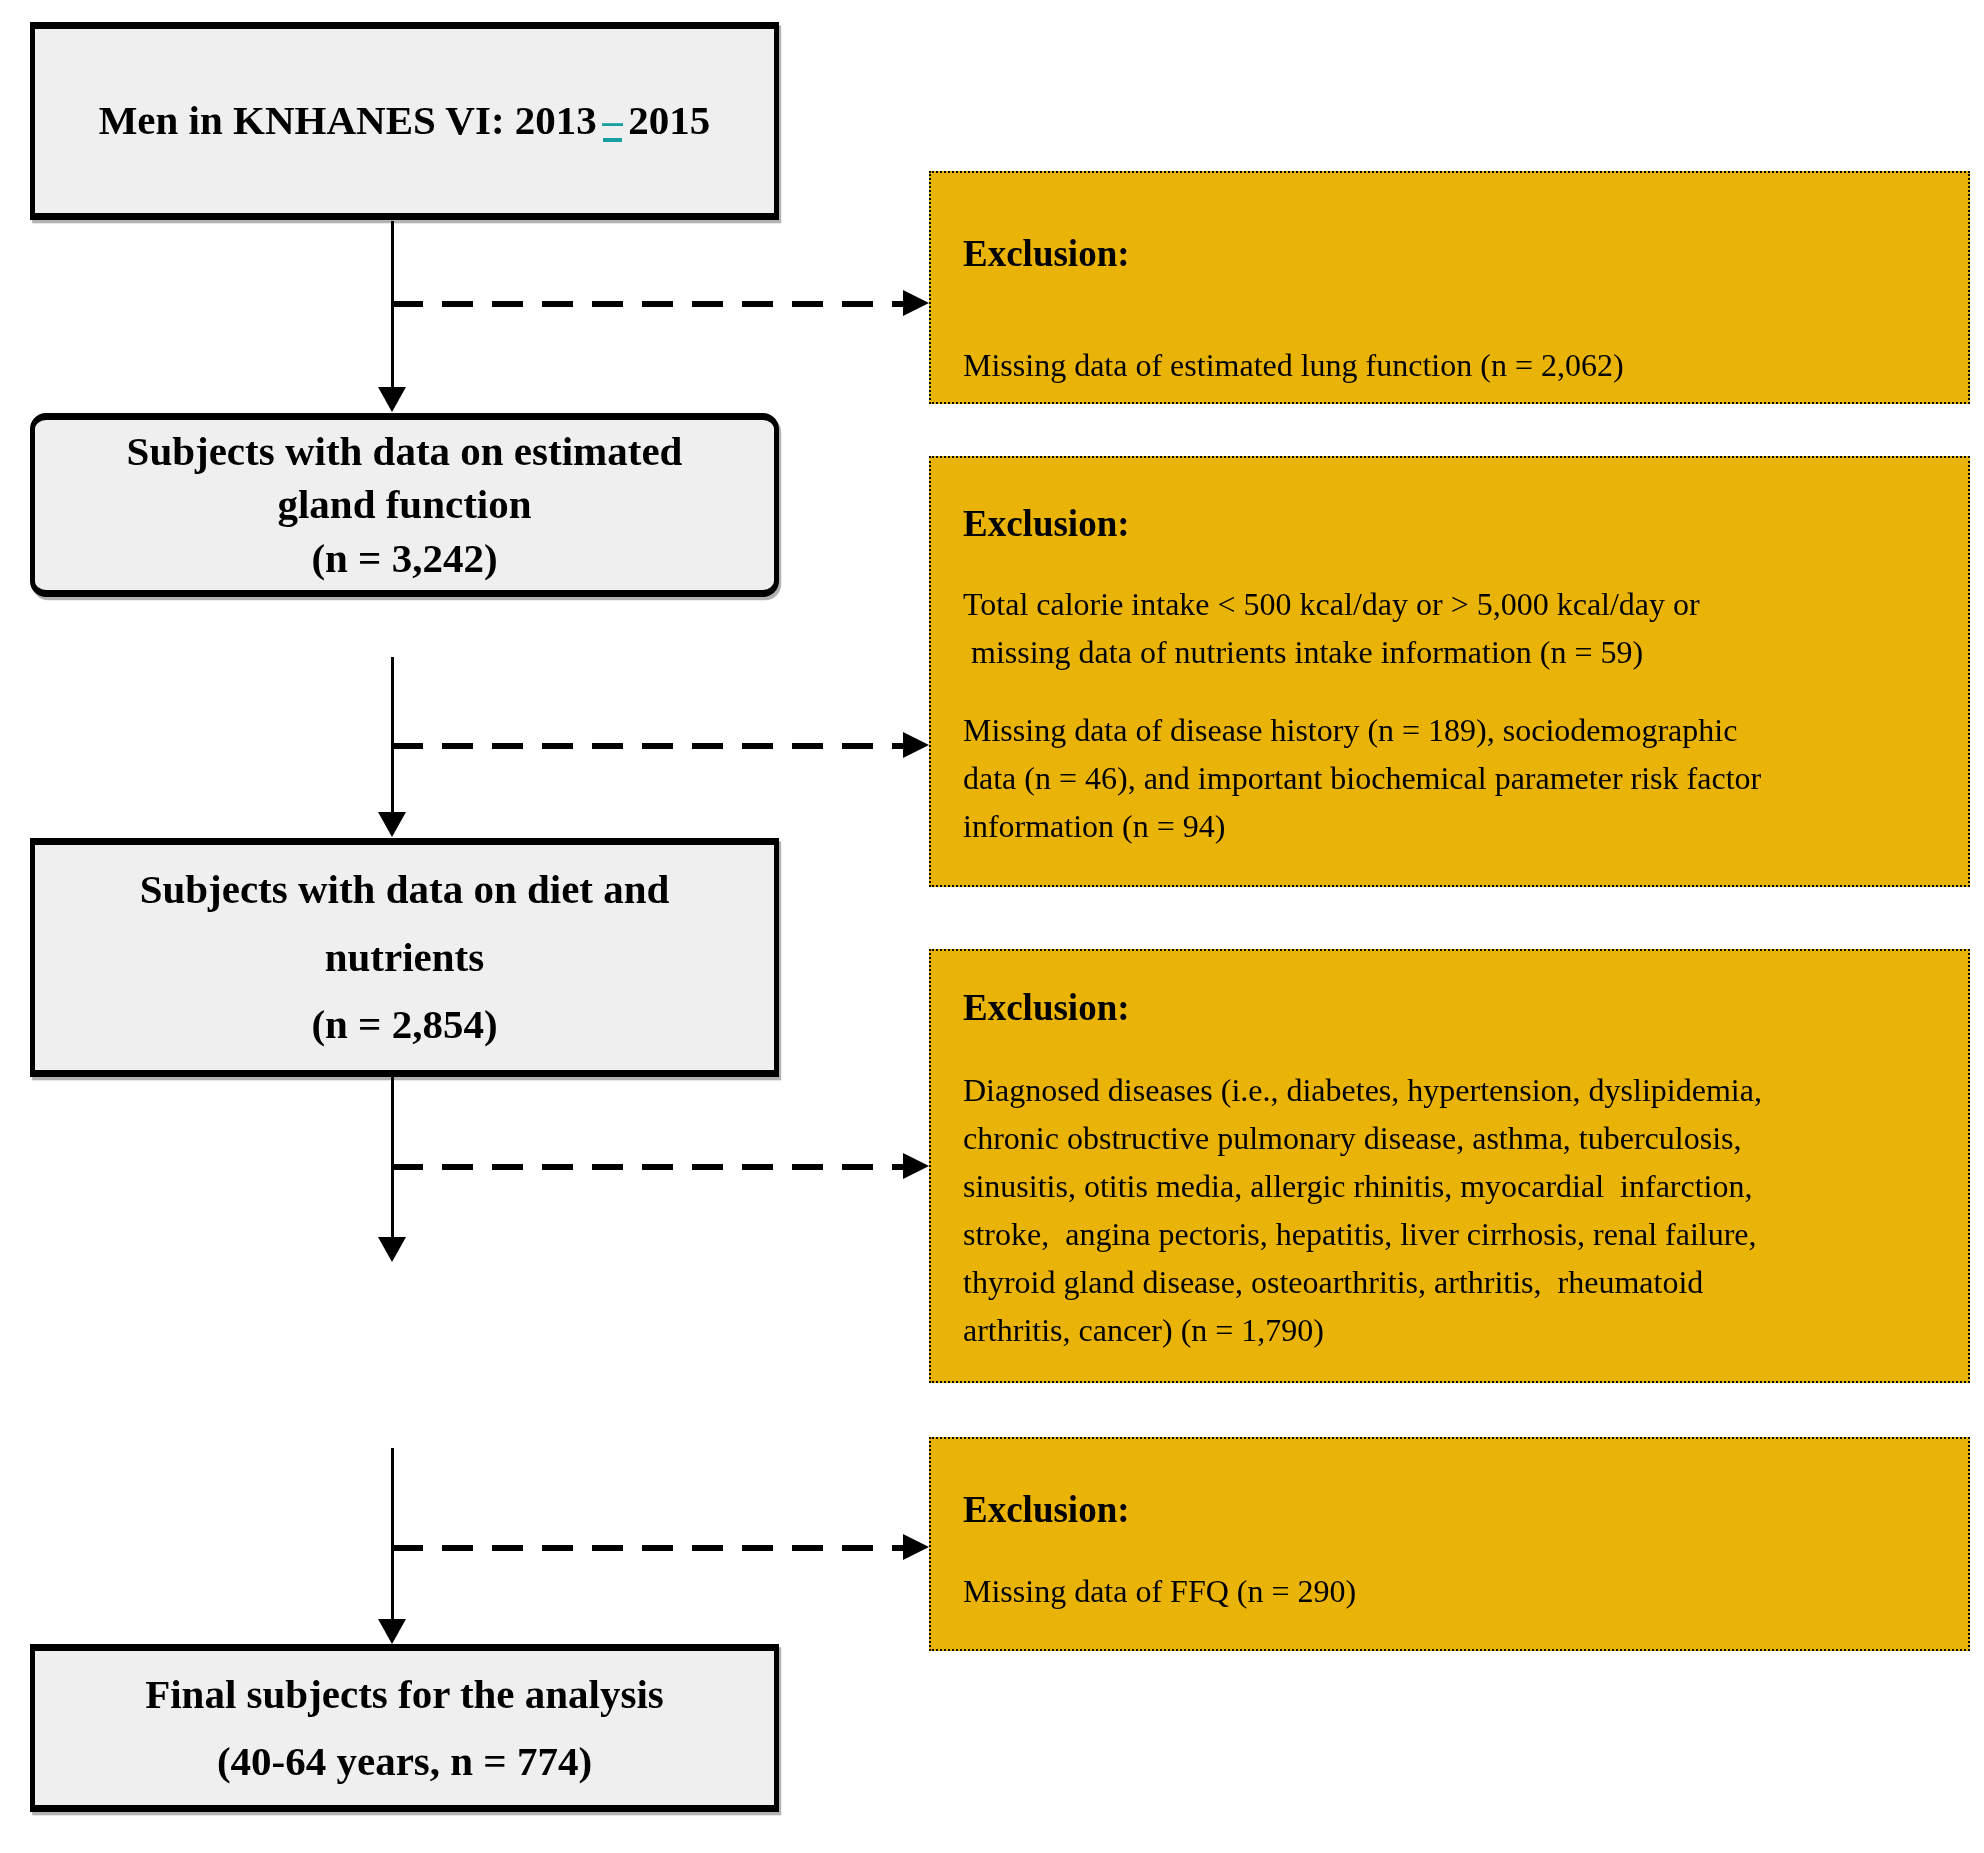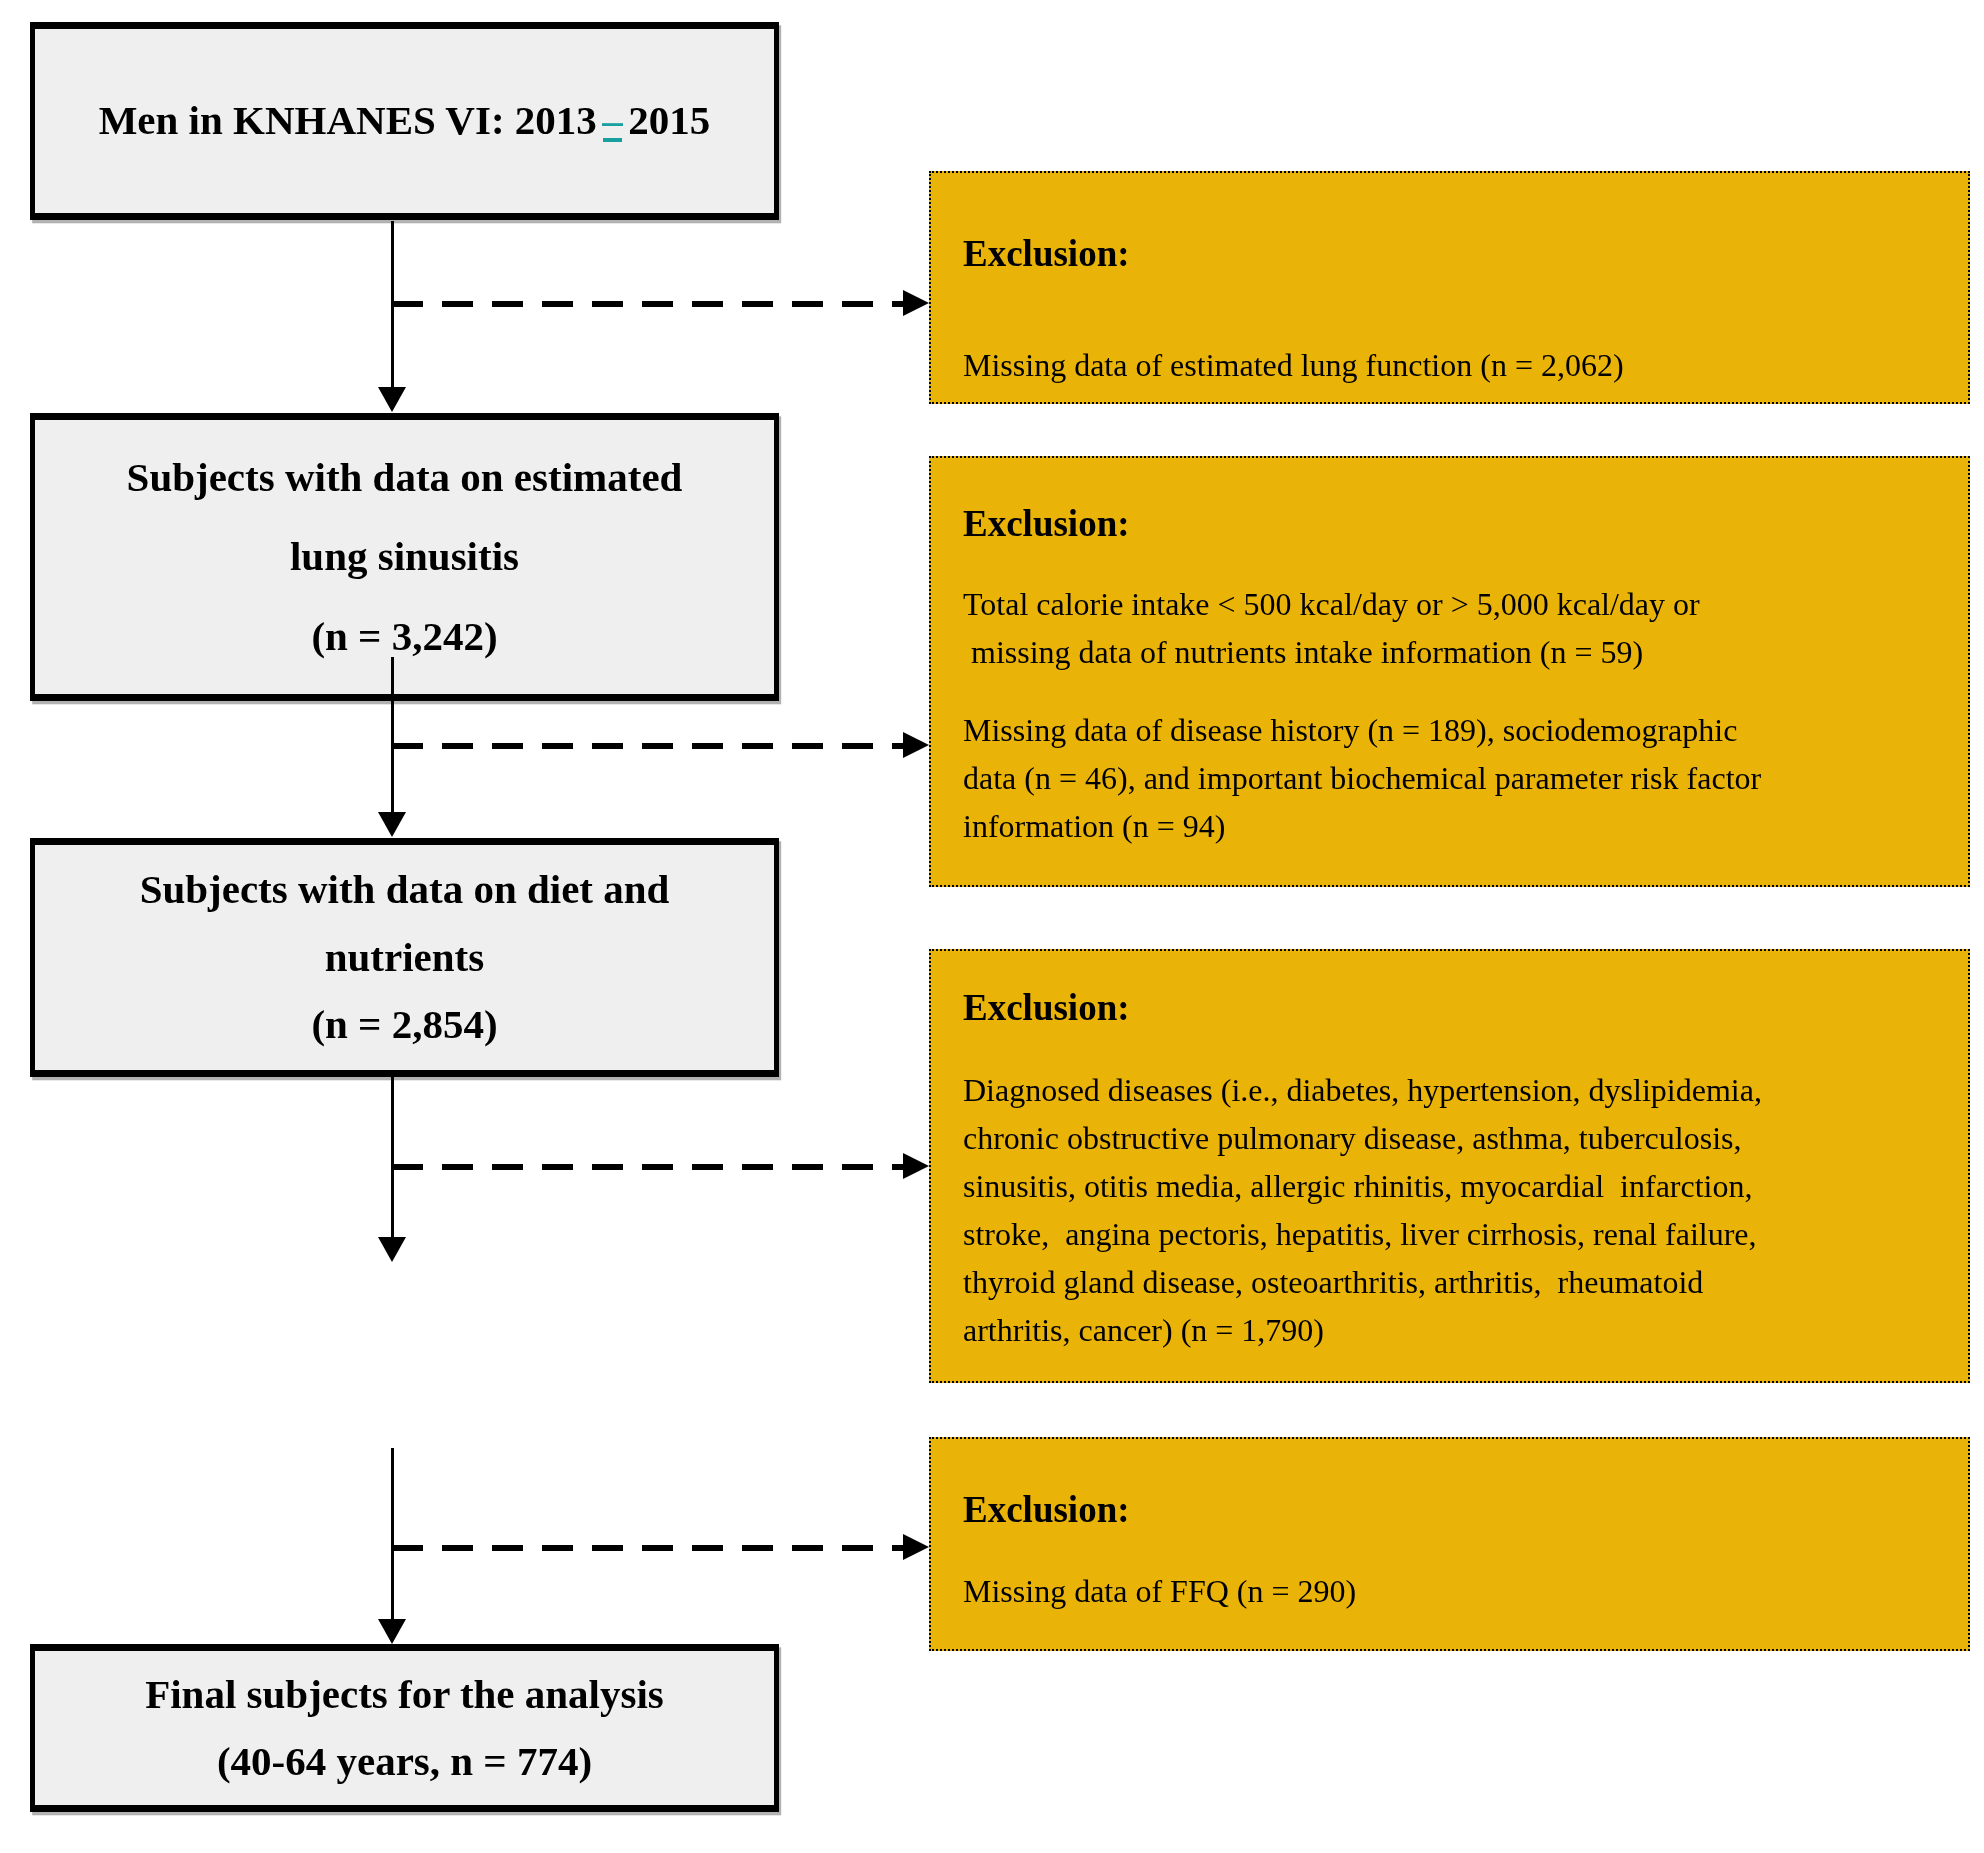--- a/index.html
+++ b/index.html
@@ -31,21 +31,21 @@
     flex-direction: column;
     justify-content: space-evenly;
     align-items: center;
     text-align: center;
     font-weight: bold;
     font-size: 41px;
     line-height: 1.1;
     box-shadow: 2.2px 3.3px 0 rgba(0,0,0,0.30);
   }
   .b1 { top: 22px;   height: 198px; }
-  .b2 { top: 413px;  height: 288px; }
+  .b2 { top: 413px;  height: 184px; border-radius: 16px; }
   .b3 { top: 838px; height: 239px; }
   .b4 { top: 1262px; height: 186px; }
   .b5 { top: 1644px; height: 168px; }
 
   .fline { padding: 0 5.5px; text-align: right; }
 
   
   .tdash {
     color: #189f9f;
     position: relative;
@@ -149,21 +149,21 @@
 <body>
 
 <div id="canvas">
 
   <div class="fbox b1">
     <div class="fline"><span>Men in KNHANES VI: 2013</span><span class="tdash">–</span><span>2015</span></div>
   </div>
 
   <div class="fbox b2">
     <div class="fline">Subjects with data on estimated</div>
-    <div class="fline">lung sinusitis</div>
+    <div class="fline">gland function</div>
     <div class="fline">(n = 3,242)</div>
   </div>
 
   <div class="fbox b3">
     <div class="fline">Subjects with data on diet and</div>
     <div class="fline">nutrients</div>
     <div class="fline">(n = 2,854)</div>
   </div>
 
 

